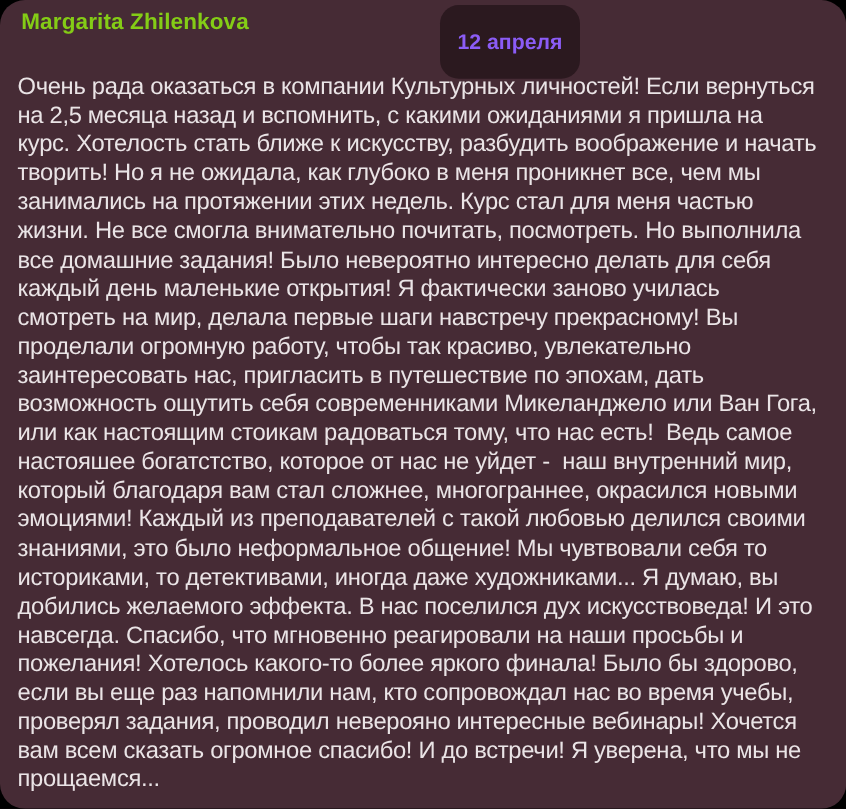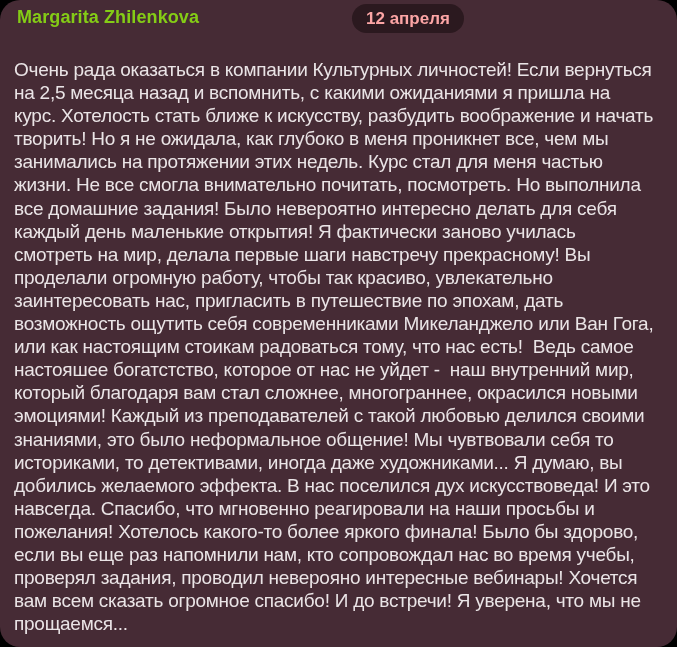--- a/index.html
+++ b/index.html
@@ -36,29 +36,29 @@
     color: #84cc16;
     letter-spacing: 0.1px;
     cursor: pointer;
     white-space: nowrap;
   }
   .date-badge {
     position: absolute;
     left: 338px;
     top: 4px;
     height: 29px;
-    padding: 0 14px;
+    padding: 15px 14px;
     background: #2b191f;
     border-radius: 15px;
     display: flex;
     align-items: center;
     justify-content: center;
     font-size: 17px;
     font-weight: 600;
-    color: #fca5a5;
+    color: #8b5cf6;
     white-space: nowrap;
     cursor: pointer;
   }
   .message-text {
     position: absolute;
     top: 34px;
     left: 14px;
     width: 640px;
     font-size: 19px;
     line-height: 23.1px;

